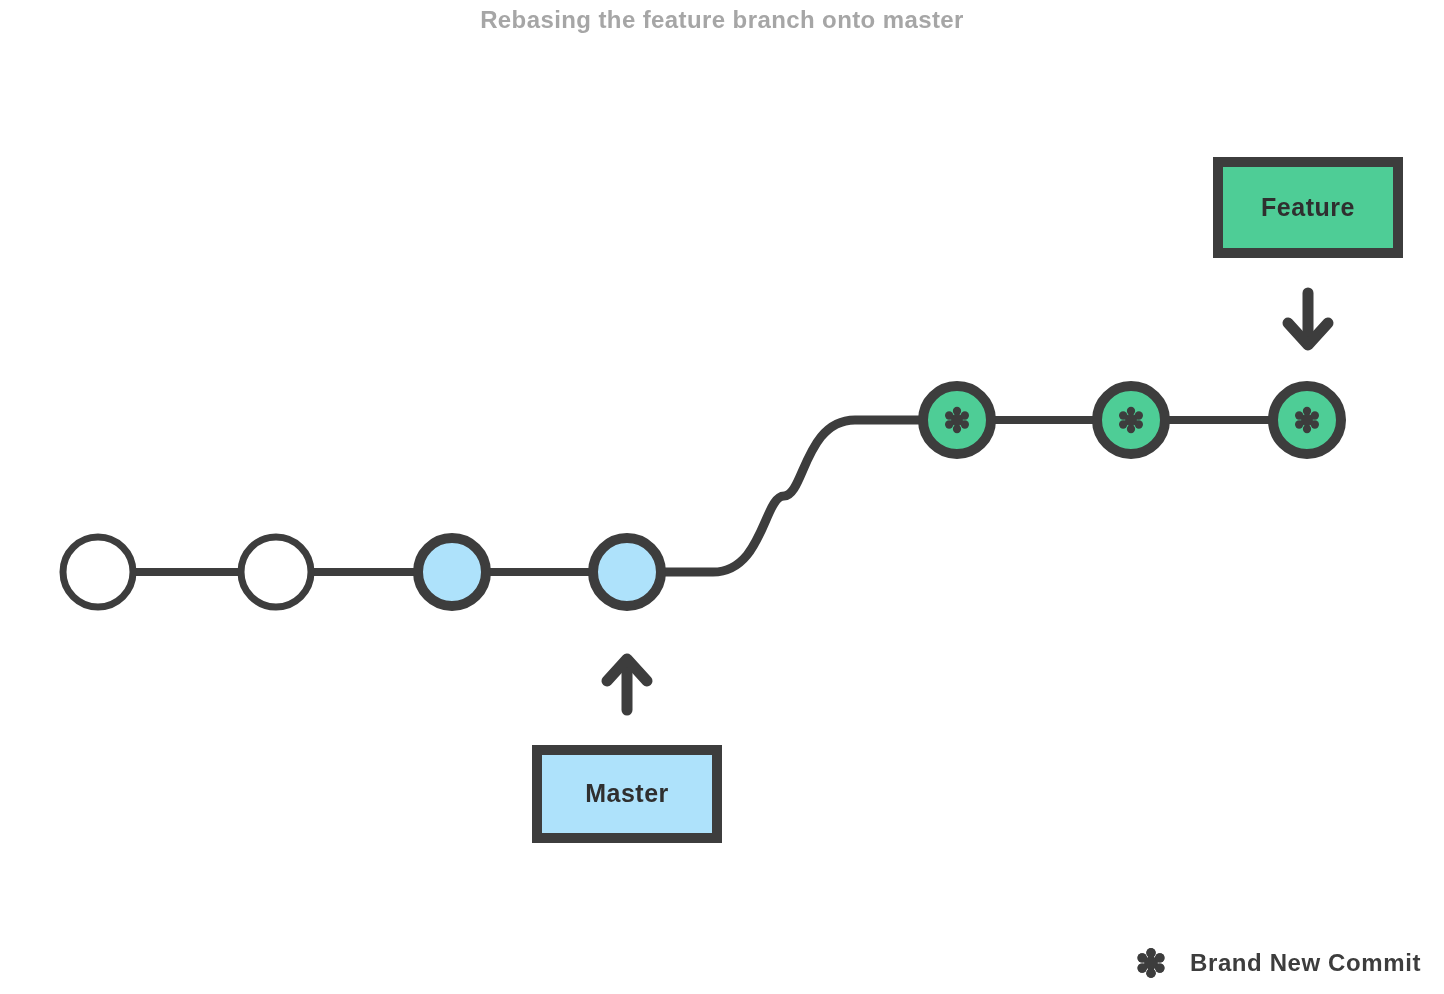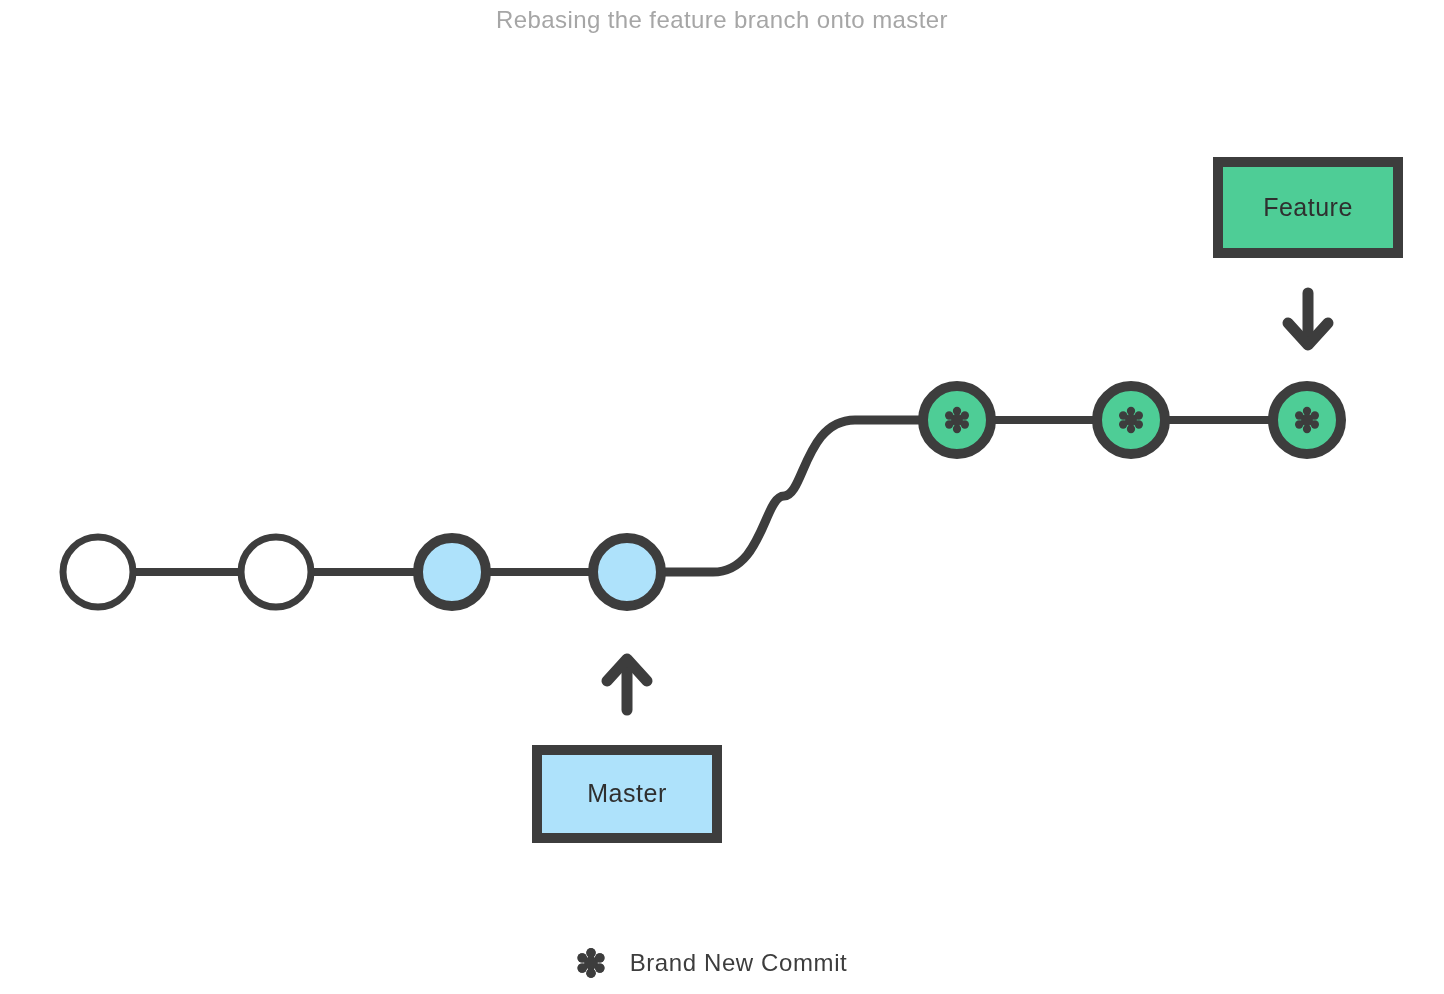--- a/index.html
+++ b/index.html
@@ -12,20 +12,21 @@
     height: 994px;
     position: relative;
     overflow: hidden;
     font-family: "Liberation Sans", sans-serif;
   }
   #stage {
     position: absolute;
     inset: 0;
     width: 1444px;
     height: 994px;
+    font-weight: bold;
   }
   svg.canvas {
     position: absolute;
     top: 0;
     left: 0;
     width: 1444px;
     height: 994px;
     display: block;
   }
   .diagram-title {
@@ -40,21 +41,21 @@
     color: #a6a6a6;
     white-space: nowrap;
   }
   .legend {
     position: absolute;
     left: 0;
     top: 946px;
     width: 1421px;
     display: flex;
     align-items: center;
-    justify-content: center;
+    justify-content: flex-end;
     gap: 22px;
   }
   .legend-glyph {
     width: 34px;
     height: 34px;
     display: block;
   }
   .legend-label {
     font-family: "Liberation Sans", sans-serif;
     font-size: 24px;

